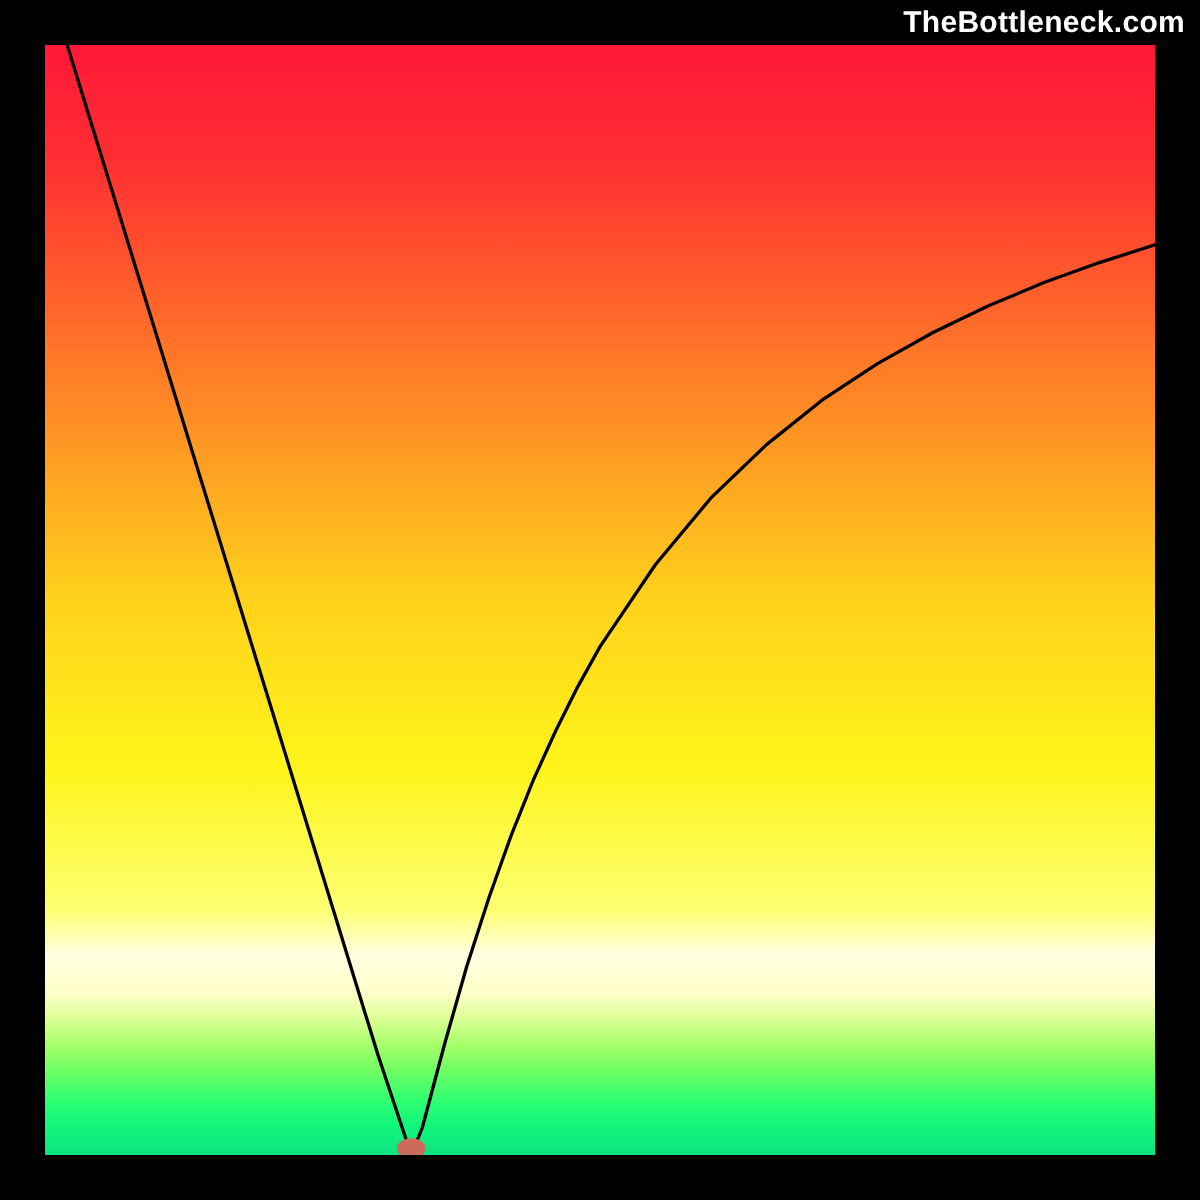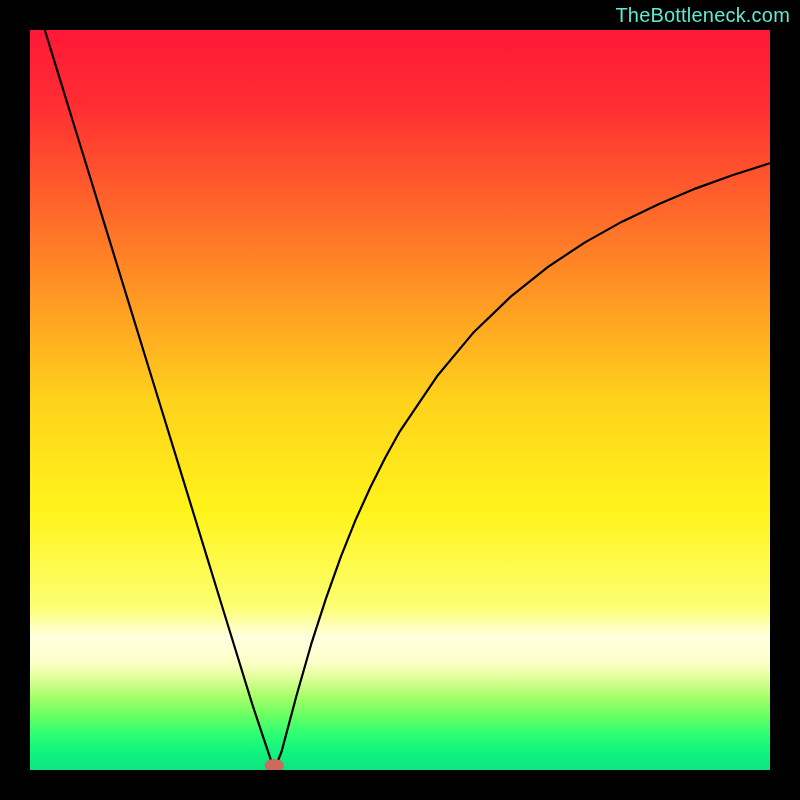--- a/index.html
+++ b/index.html
@@ -14,24 +14,24 @@
   .outer {
     position: relative;
     width: 800px;
     height: 800px;
     background: #000;
   }
   .watermark {
     position: absolute;
     top: 4px;
     right: 10px;
-    color: #5eead4;
+    color: #ffffff;
     font-size: 20px;
     letter-spacing: 0.2px;
-    font-weight: 400;
+    font-weight: 700;
     z-index: 10;
   }
   svg {
     position: absolute;
     top: 30px;
     left: 30px;
     display: block;
   }
 </style>
 </head>

